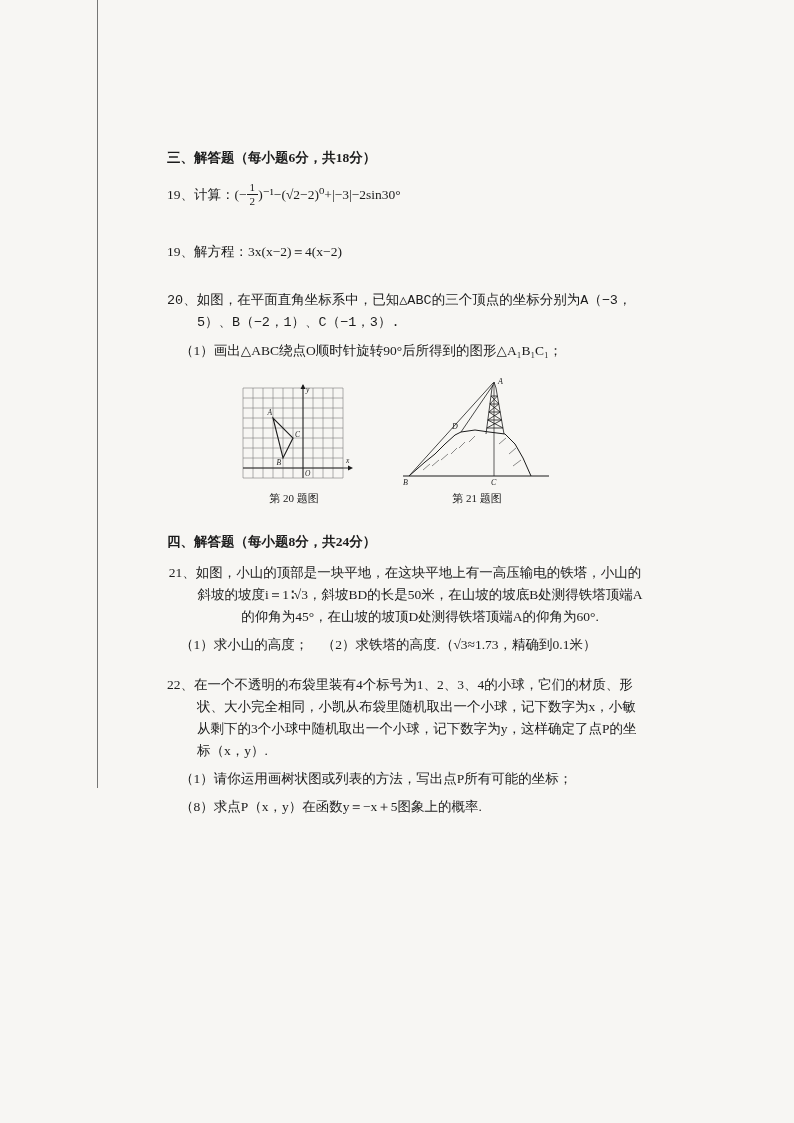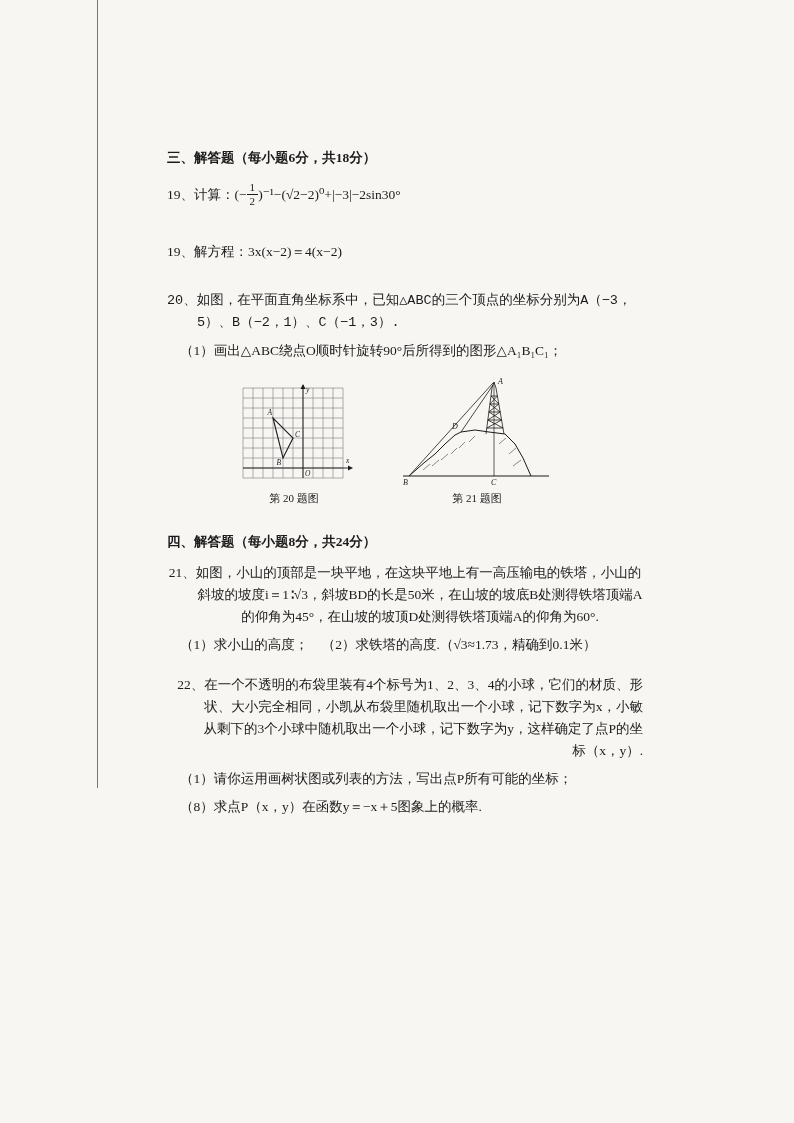--- a/index.html
+++ b/index.html
@@ -37,21 +37,21 @@
   p { margin: 6px; }
   .heading { font-weight: bold; }
   .hang { padding-left: 30px; text-indent: -30px; }
   .item { padding-left: 13px; }
   .mt-q18 { margin-top: 13px; }
   .mt-q19 { margin-top: 34px; }
   .mt-q20 { margin-top: 27px; font-family: Liberation Mono, monospace; }
   .mt-item { margin-top: 2px; }
   .mt-h4 { margin-top: 26px; }
   .mt-q21 { margin-top: 9px; text-align: center; }
-  .mt-q22 { margin-top: 18px; text-align: right; }
+  .mt-q22 { margin-top: 18px; }
   .math { white-space: nowrap; }
   .frac {
     display: inline-block;
     vertical-align: -0.55em;
     text-align: center;
     font-size: 0.82em;
     line-height: 1.05;
   }
   .frac .num { display: block; border-bottom: 1px solid #1b1b1b; padding: 0 3px 0; }
   .frac .den { display: block; padding-top: 1px; }

